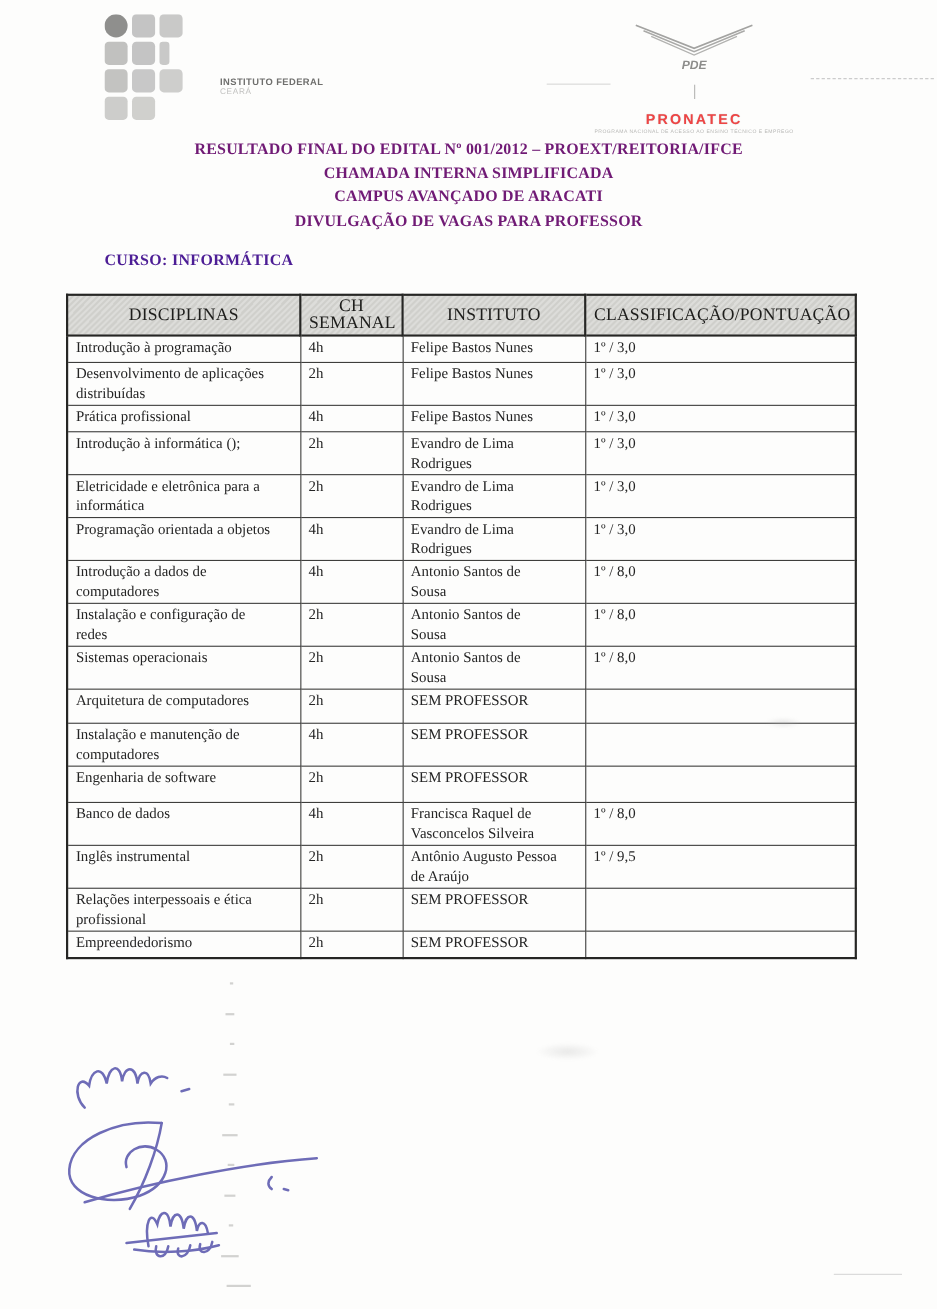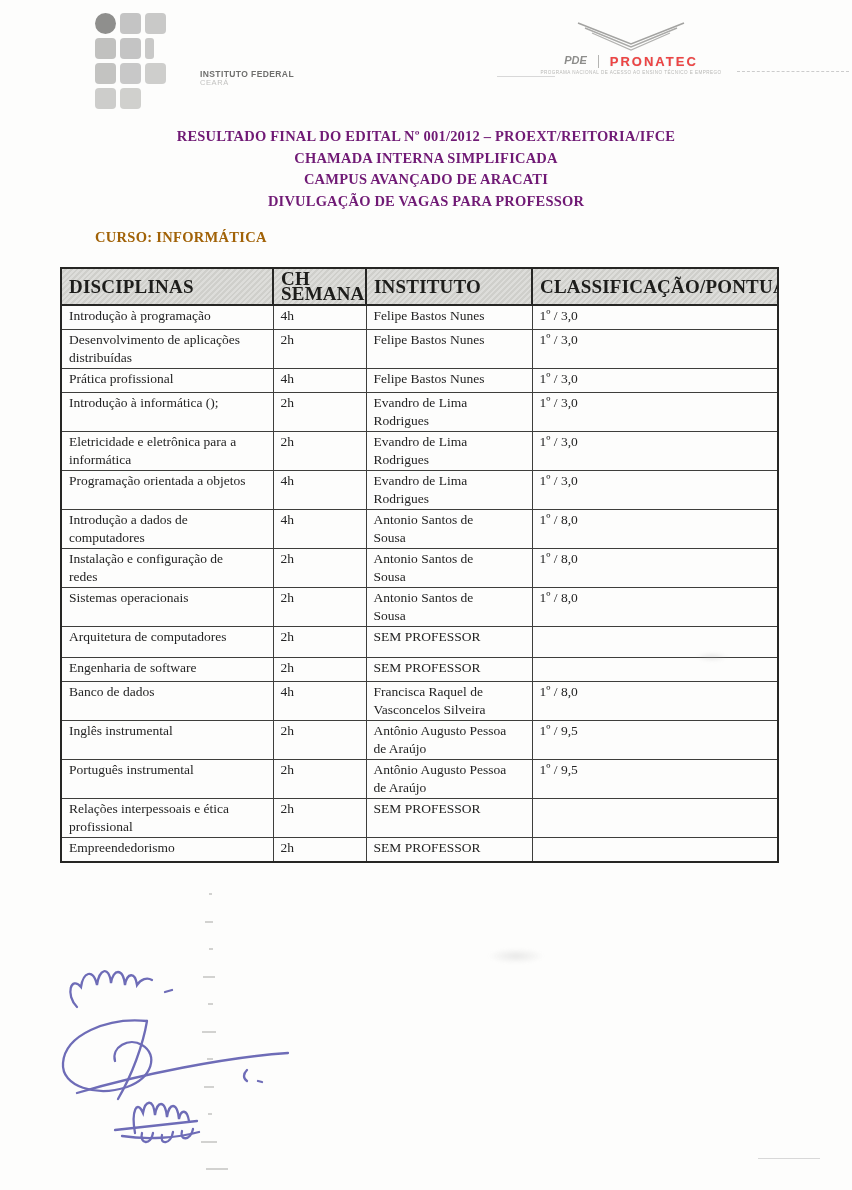--- a/index.html
+++ b/index.html
@@ -12,51 +12,51 @@
     color:#222;
   }
 
   
   .ifce-logo{position:absolute;left:95px;top:13px;width:280px;height:90px;}
   .ifce-text{position:absolute;left:105px;top:57px;font-family:"Liberation Sans",sans-serif;line-height:1.1;}
   .ifce-text .l1{font-size:8.5px;font-weight:bold;color:#6f6f6d;letter-spacing:.4px;}
   .ifce-text .l2{font-size:7.5px;color:#c2c2c0;letter-spacing:.6px;}
 
   .pronatec-logo{position:absolute;left:536px;top:20px;width:190px;height:66px;text-align:center;}
-  .pronatec-row{display:flex;align-items:flex-start;justify-content:center;gap:11px;margin-top:2px;}
+  .pronatec-row{display:flex;align-items:center;justify-content:center;gap:11px;margin-top:2px;flex-direction:column;}
   .pde{font-family:"Liberation Sans",sans-serif;font-style:italic;font-weight:bold;font-size:11px;color:#8d8d8b;}
   .pron-divider{width:1px;height:13px;background:#b5b5b3;align-self:center;}
   .pronatec-name{font-family:"Liberation Sans",sans-serif;font-weight:bold;font-size:13px;letter-spacing:2px;color:#ef4444;text-shadow:0 0 1px #c7c7c5;}
   .pronatec-sub{font-family:"Liberation Sans",sans-serif;font-size:4.6px;letter-spacing:.45px;color:#b9b9b7;filter:blur(.35px);margin-top:1px;}
 
   
   .doc-title{position:absolute;left:0;top:126px;width:852px;text-align:center;
     font-weight:bold;font-size:14.5px;line-height:21.5px;color:#701a75;letter-spacing:.2px;
     filter:blur(.15px);}
-  .course-label{position:absolute;left:95px;top:229px;font-weight:bold;font-size:14.5px;color:#a16207;letter-spacing:.3px;filter:blur(.15px);}
+  .course-label{position:absolute;left:95px;top:229px;font-weight:bold;font-size:14.5px;color:#4c1d95;letter-spacing:.3px;filter:blur(.15px);}
 
   
   table.results{
     position:absolute;left:60px;top:267px;width:717px;
     border-collapse:collapse;table-layout:fixed;
     font-size:13.5px;color:#242424;
   }
   table.results th,table.results td{
     border:1.5px solid #3e3e3c;
     vertical-align:top;text-align:left;
     padding:1px 7px 2px 7px;
     white-space:pre-line;
     line-height:17.5px;
     overflow:hidden;
   }
   table.results thead th{
     border:2.5px solid #262624;
     background:repeating-linear-gradient(135deg,#dddddA 0px,#dddddA 2px,#cfcfcb 2px,#cfcfcb 4px);
-    font-size:19px;font-weight:bold;color:#1d1d1b;
-    vertical-align:middle;
+    font-size:16px;font-weight:normal;color:#1d1d1b;
+    text-align:center;vertical-align:middle;
     height:32px;line-height:15px;letter-spacing:.2px;
   }
   table.results{border:2.5px solid #262624;}
   table.results tbody td{height:20px;}
   table.results tbody tr:nth-child(10) td{height:27px;}
   table.results tbody tr:nth-child(12) td{height:29px;}
   table.results tbody tr:nth-child(18) td{height:29px;}
 
   
   .signature{position:absolute;left:45px;top:933px;}
@@ -196,41 +196,41 @@
 Sousa</td>
           <td>1º / 8,0</td>
         </tr>
         <tr>
           <td>Arquitetura de computadores</td>
           <td>2h</td>
           <td>SEM PROFESSOR</td>
           <td></td>
         </tr>
         <tr>
+          <td>Instalação e manutenção de
+computadores</td>
+          <td>4h</td>
+          <td>SEM PROFESSOR</td>
+          <td></td>
+        </tr>
+        <tr>
           <td>Engenharia de software</td>
           <td>2h</td>
           <td>SEM PROFESSOR</td>
           <td></td>
         </tr>
         <tr>
           <td>Banco de dados</td>
           <td>4h</td>
           <td>Francisca Raquel de
 Vasconcelos Silveira</td>
           <td>1º / 8,0</td>
         </tr>
         <tr>
           <td>Inglês instrumental</td>
-          <td>2h</td>
-          <td>Antônio Augusto Pessoa
-de Araújo</td>
-          <td>1º / 9,5</td>
-        </tr>
-        <tr>
-          <td>Português instrumental</td>
           <td>2h</td>
           <td>Antônio Augusto Pessoa
 de Araújo</td>
           <td>1º / 9,5</td>
         </tr>
         <tr>
           <td>Relações interpessoais e ética
 profissional</td>
           <td>2h</td>
           <td>SEM PROFESSOR</td>

